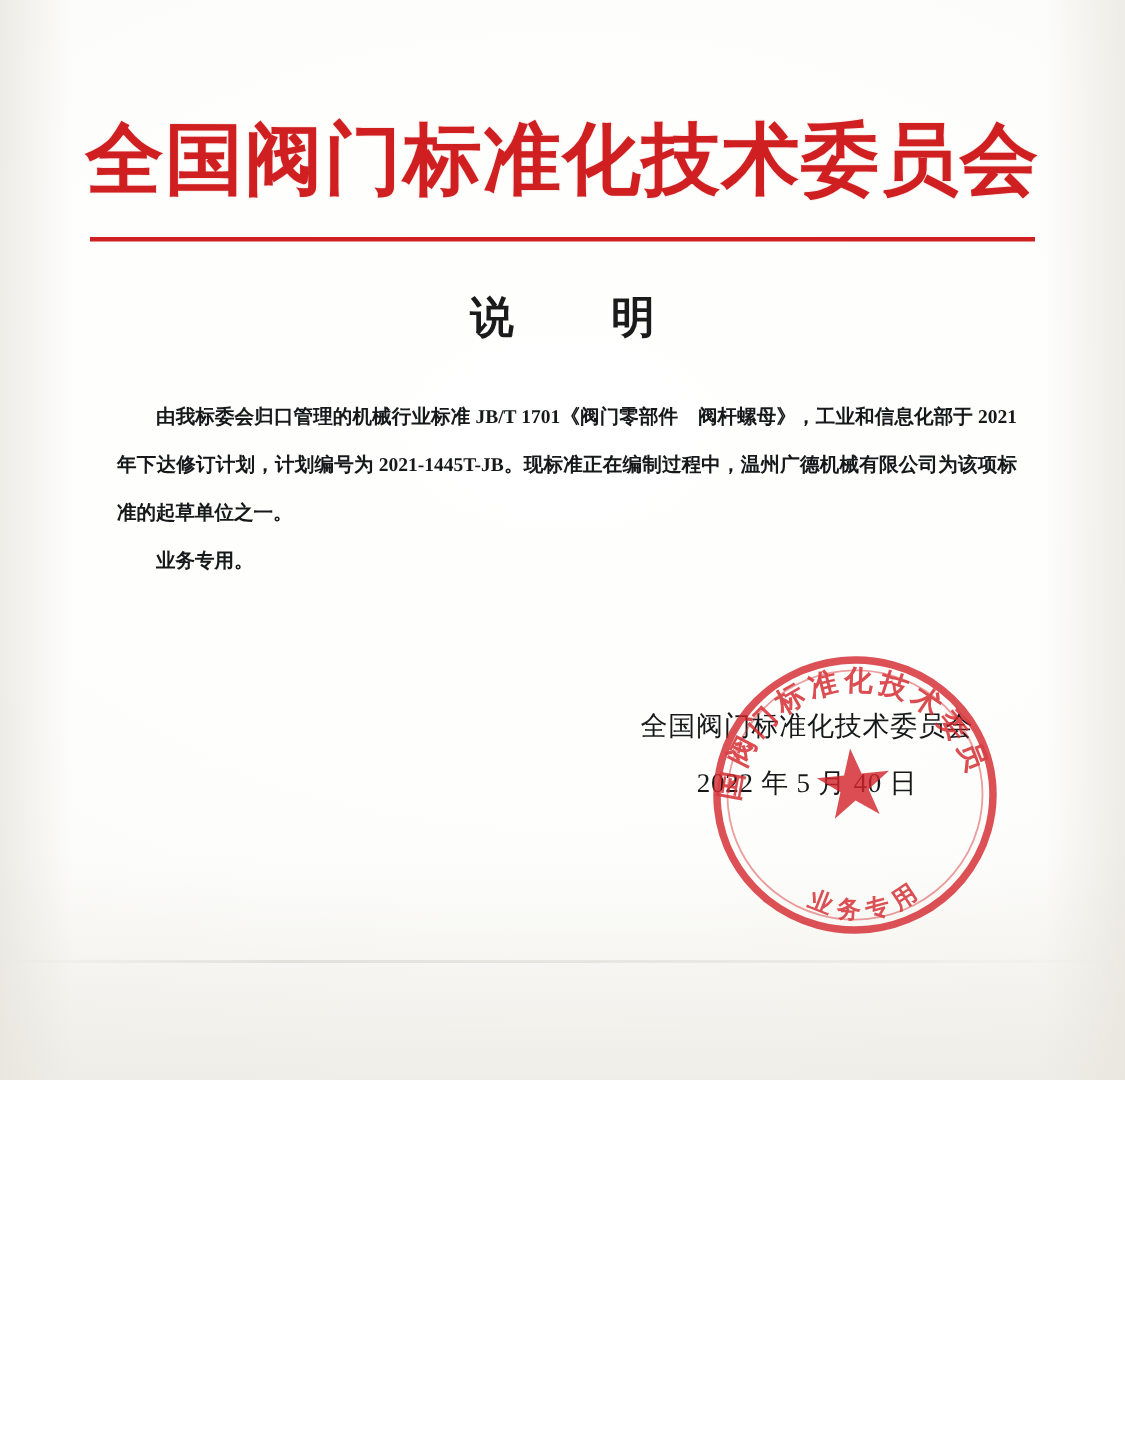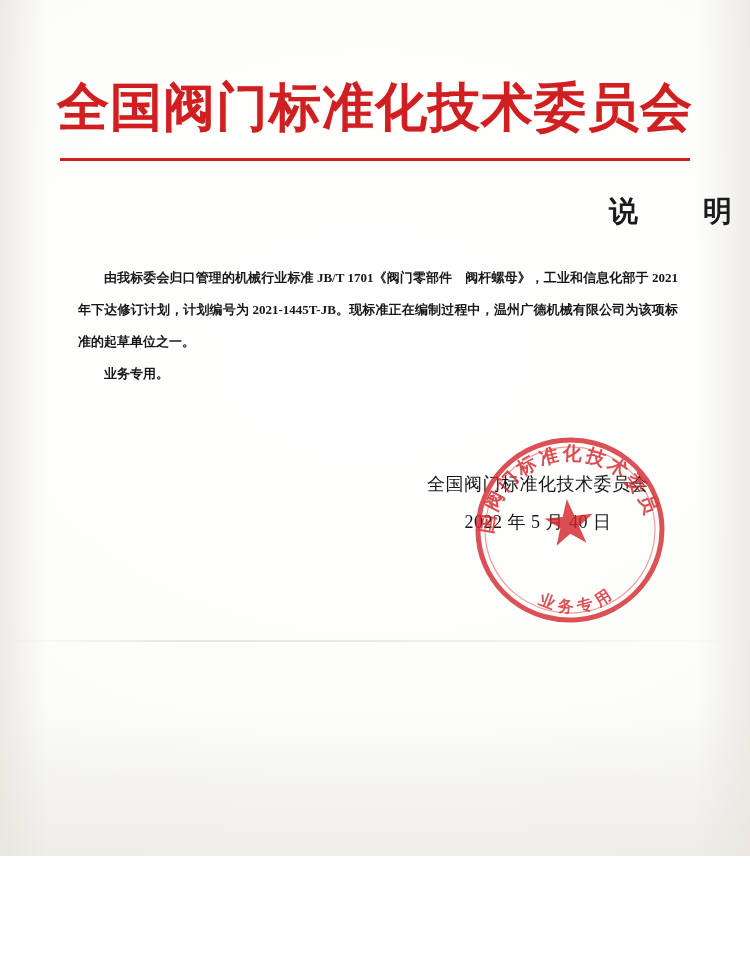--- a/index.html
+++ b/index.html
@@ -9,21 +9,21 @@
   body {
     width: 750px;
     height: 956px;
     background: #ffffff;
     font-family: "Liberation Serif", serif;
     overflow: hidden;
   }
   .page {
     position: relative;
     width: 750px;
-    height: 856px;
+    height: 720px;
     background:
       radial-gradient(ellipse 120% 80% at 50% 40%, #ffffff 0%, #fdfdfb 55%, #f6f5f1 100%);
     overflow: hidden;
   }
   
   .paper-shade-left {
     position: absolute;
     left: 0; top: 0;
     width: 48px; height: 100%;
     background: linear-gradient(to right, rgba(225,222,214,0.55), rgba(255,255,255,0));
@@ -75,21 +75,21 @@
     height: 3px;
     background: #cf1f20;
   }
 
   
   .doc-title {
     position: absolute;
     top: 192px;
     left: 0;
     width: 750px;
-    text-align: right;
+    text-align: center;
     font-family: "DejaVu Serif", "Liberation Serif", serif;
     font-size: 29px;
     font-weight: bold;
     color: #1b1b1b;
     letter-spacing: 18px;
     text-indent: 18px;
   }
 
   
   .body-text {

